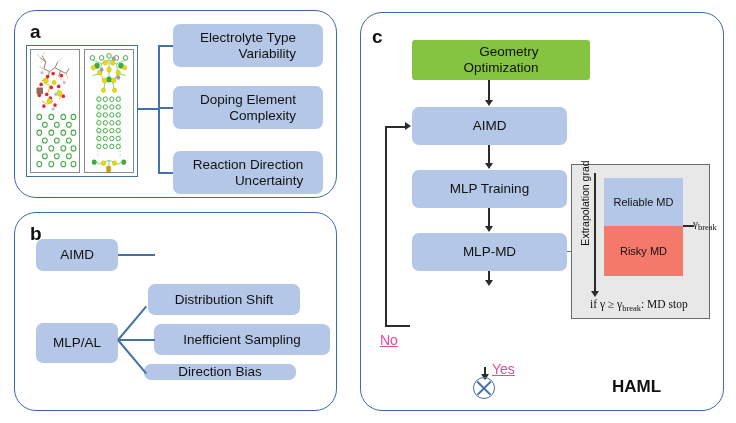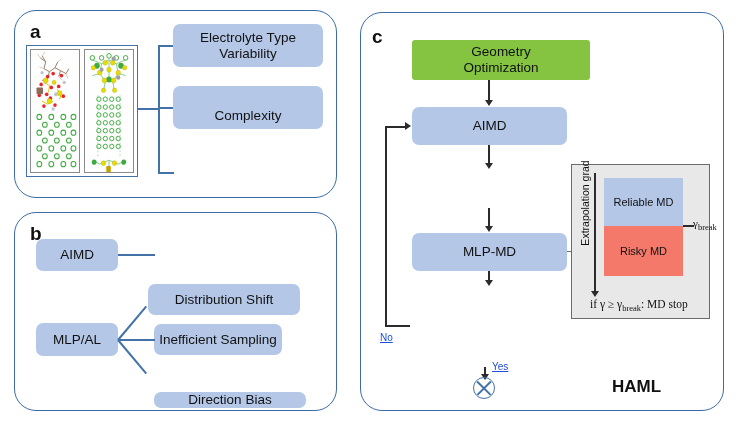--- a/index.html
+++ b/index.html
@@ -41,21 +41,21 @@
 
   
   .node {
     position: absolute;
     box-sizing: border-box;
     background: #b4c7e7;
     border-radius: 7px;
     display: flex;
     align-items: center;
     justify-content: center;
-    text-align: center;
+    text-align: right;
     color: #111;
     font-size: 13.5px;
     line-height: 1.16;
     padding: 0 4px;
   }
   .node.green { background: #84c441; border-radius: 3px; }
 
   
   .hline, .vline {
     position: absolute;
@@ -88,22 +88,22 @@
   }
   .arrowhead-right {
     position: absolute;
     width: 0; height: 0;
     border-top: 4px solid transparent;
     border-bottom: 4px solid transparent;
     border-left: 6px solid #2b2b2b;
   }
   .edge-label {
     position: absolute;
-    font-size: 10px;
-    color: #1d4ed8;
+    font-size: 14px;
+    color: #ec4899;
     text-decoration: underline;
   }
 
   
   #struct-frame {
     position: absolute;
     left: 26px; top: 45px;
     width: 112px; height: 132px;
     border: 1.5px solid #4472a8;
     box-sizing: border-box;
@@ -433,44 +433,50 @@
   <div class="hline" style="left:158px; top:172px; width:16px;"></div>
 
   <div class="node" style="left:173px; top:24px; width:150px; height:43px;">
     <span>
       <span>Electrolyte Type</span><br>
       <span>Variability</span>
     </span>
   </div>
   <div class="node" style="left:173px; top:86px; width:150px; height:43px;">
     <span>
-      <br>
+      <span>Doping Element</span><br>
       <span>Complexity</span>
     </span>
   </div>
+  <div class="node" style="left:173px; top:151px; width:150px; height:43px;">
+    <span>
+      <span>Reaction Direction</span><br>
+      <span>Uncertainty</span>
+    </span>
+  </div>
 
   <div class="panel" id="panel-b"></div>
   <div class="panel-label" id="label-b">b</div>
 
   <div class="node" style="left:36px; top:239px; width:82px; height:32px;">
     <span>AIMD</span>
   </div>
-  <div class="node" style="left:36px; top:323px; width:82px; height:33px;">
+  <div class="node" style="left:36px; top:323px; width:82px; height:40px;">
     <span>MLP/AL</span>
   </div>
 
   <div class="hline" style="left:118px; top:254px; width:37px;"></div>
 
   <div class="node" style="left:148px; top:284px; width:152px; height:31px;">
     <span>Distribution Shift</span>
   </div>
-  <div class="node" style="left:154px; top:324px; width:128px; height:31px;">
+  <div class="node" style="left:154px; top:324px; width:176px; height:31px;">
     <span>Inefficient Sampling</span>
   </div>
-  <div class="node" style="left:154px; top:364px; width:152px; height:16px;margin-top:28px;">
+  <div class="node" style="left:144px; top:364px; width:152px; height:16px;">
     <span>Direction Bias</span>
   </div>
 
   <div class="dline" style="left:118px; top:339px; width:44px; transform: rotate(-50deg);"></div>
   <div class="hline" style="left:118px; top:339px; width:37px;"></div>
   <div class="dline" style="left:118px; top:339px; width:44px; transform: rotate(50deg);"></div>
 
   <div class="panel" id="panel-c"></div>
   <div class="panel-label" id="label-c">c</div>
 
@@ -484,20 +490,23 @@
   <div class="arrow-v" style="left:488px; top:80px; height:22px;"></div>
   <div class="arrowhead-down" style="left:485px; top:100px;"></div>
 
   <div class="node" style="left:412px; top:107px; width:155px; height:38px;">
     <span>AIMD</span>
   </div>
 
   <div class="arrow-v" style="left:488px; top:145px; height:20px;"></div>
   <div class="arrowhead-down" style="left:485px; top:163px;"></div>
 
+  <div class="node" style="left:412px; top:170px; width:155px; height:38px;">
+    <span>MLP Training</span>
+  </div>
 
   <div class="arrow-v" style="left:488px; top:208px; height:20px;"></div>
   <div class="arrowhead-down" style="left:485px; top:226px;"></div>
 
   <div class="node" style="left:412px; top:233px; width:155px; height:38px;">
     <span>MLP-MD</span>
   </div>
 
   <div class="conn-gray" style="left:567px; top:251px; width:14px;"></div>
 

